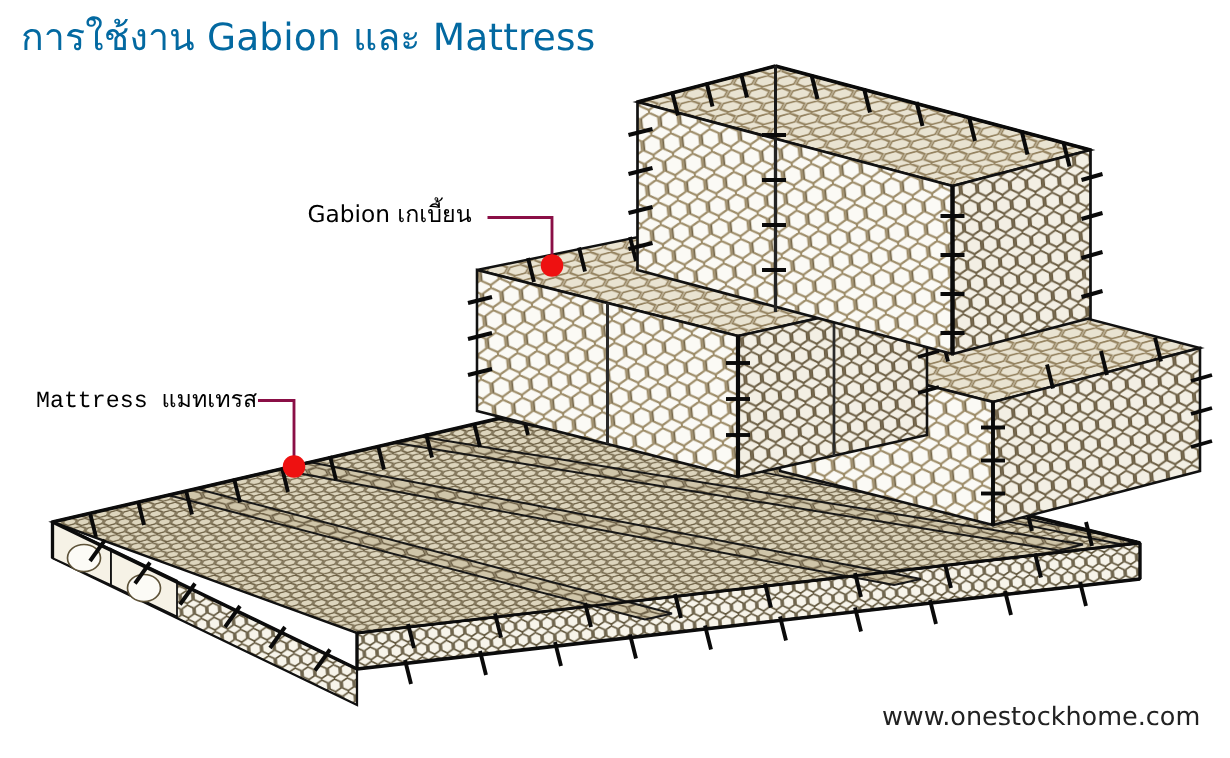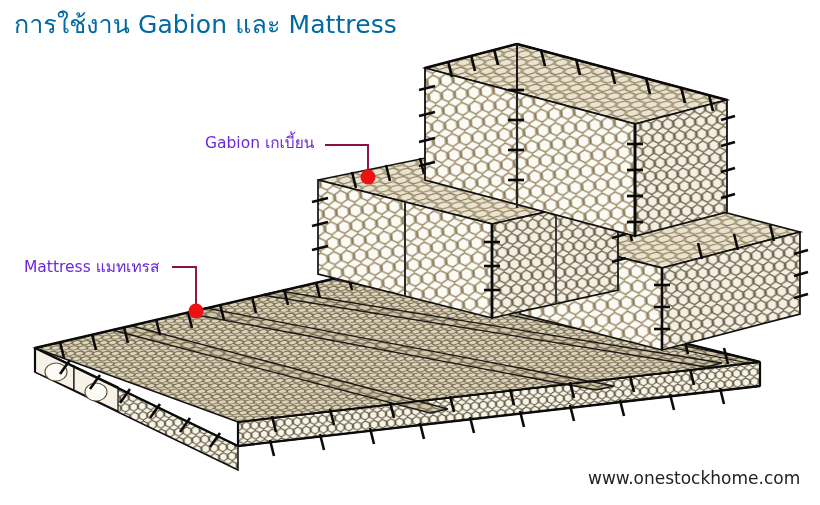--- a/index.html
+++ b/index.html
@@ -27,26 +27,26 @@
     top: 8px;
     font-size: 25px;
     line-height: 34px;
     color: #0369a1;
     letter-spacing: 0.1px;
     white-space: nowrap;
   }
   .callout-label {
     position: absolute;
     font-size: 15.5px;
-    color: #6d28d9;
+    color: #000000;
     white-space: nowrap;
     line-height: 18px;
   }
   #label-gabion { left: 205px; top: 134px; }
-  #label-mattress { left: 24px; top: 258px; }
+  #label-mattress { left: 24px; top: 258px; font-family: Liberation Mono, monospace; }
   .site-url {
     position: absolute;
     left: 588px;
     top: 468px;
     font-size: 17px;
     color: #222222;
     white-space: nowrap;
   }
   svg { display: block; }
 </style>

